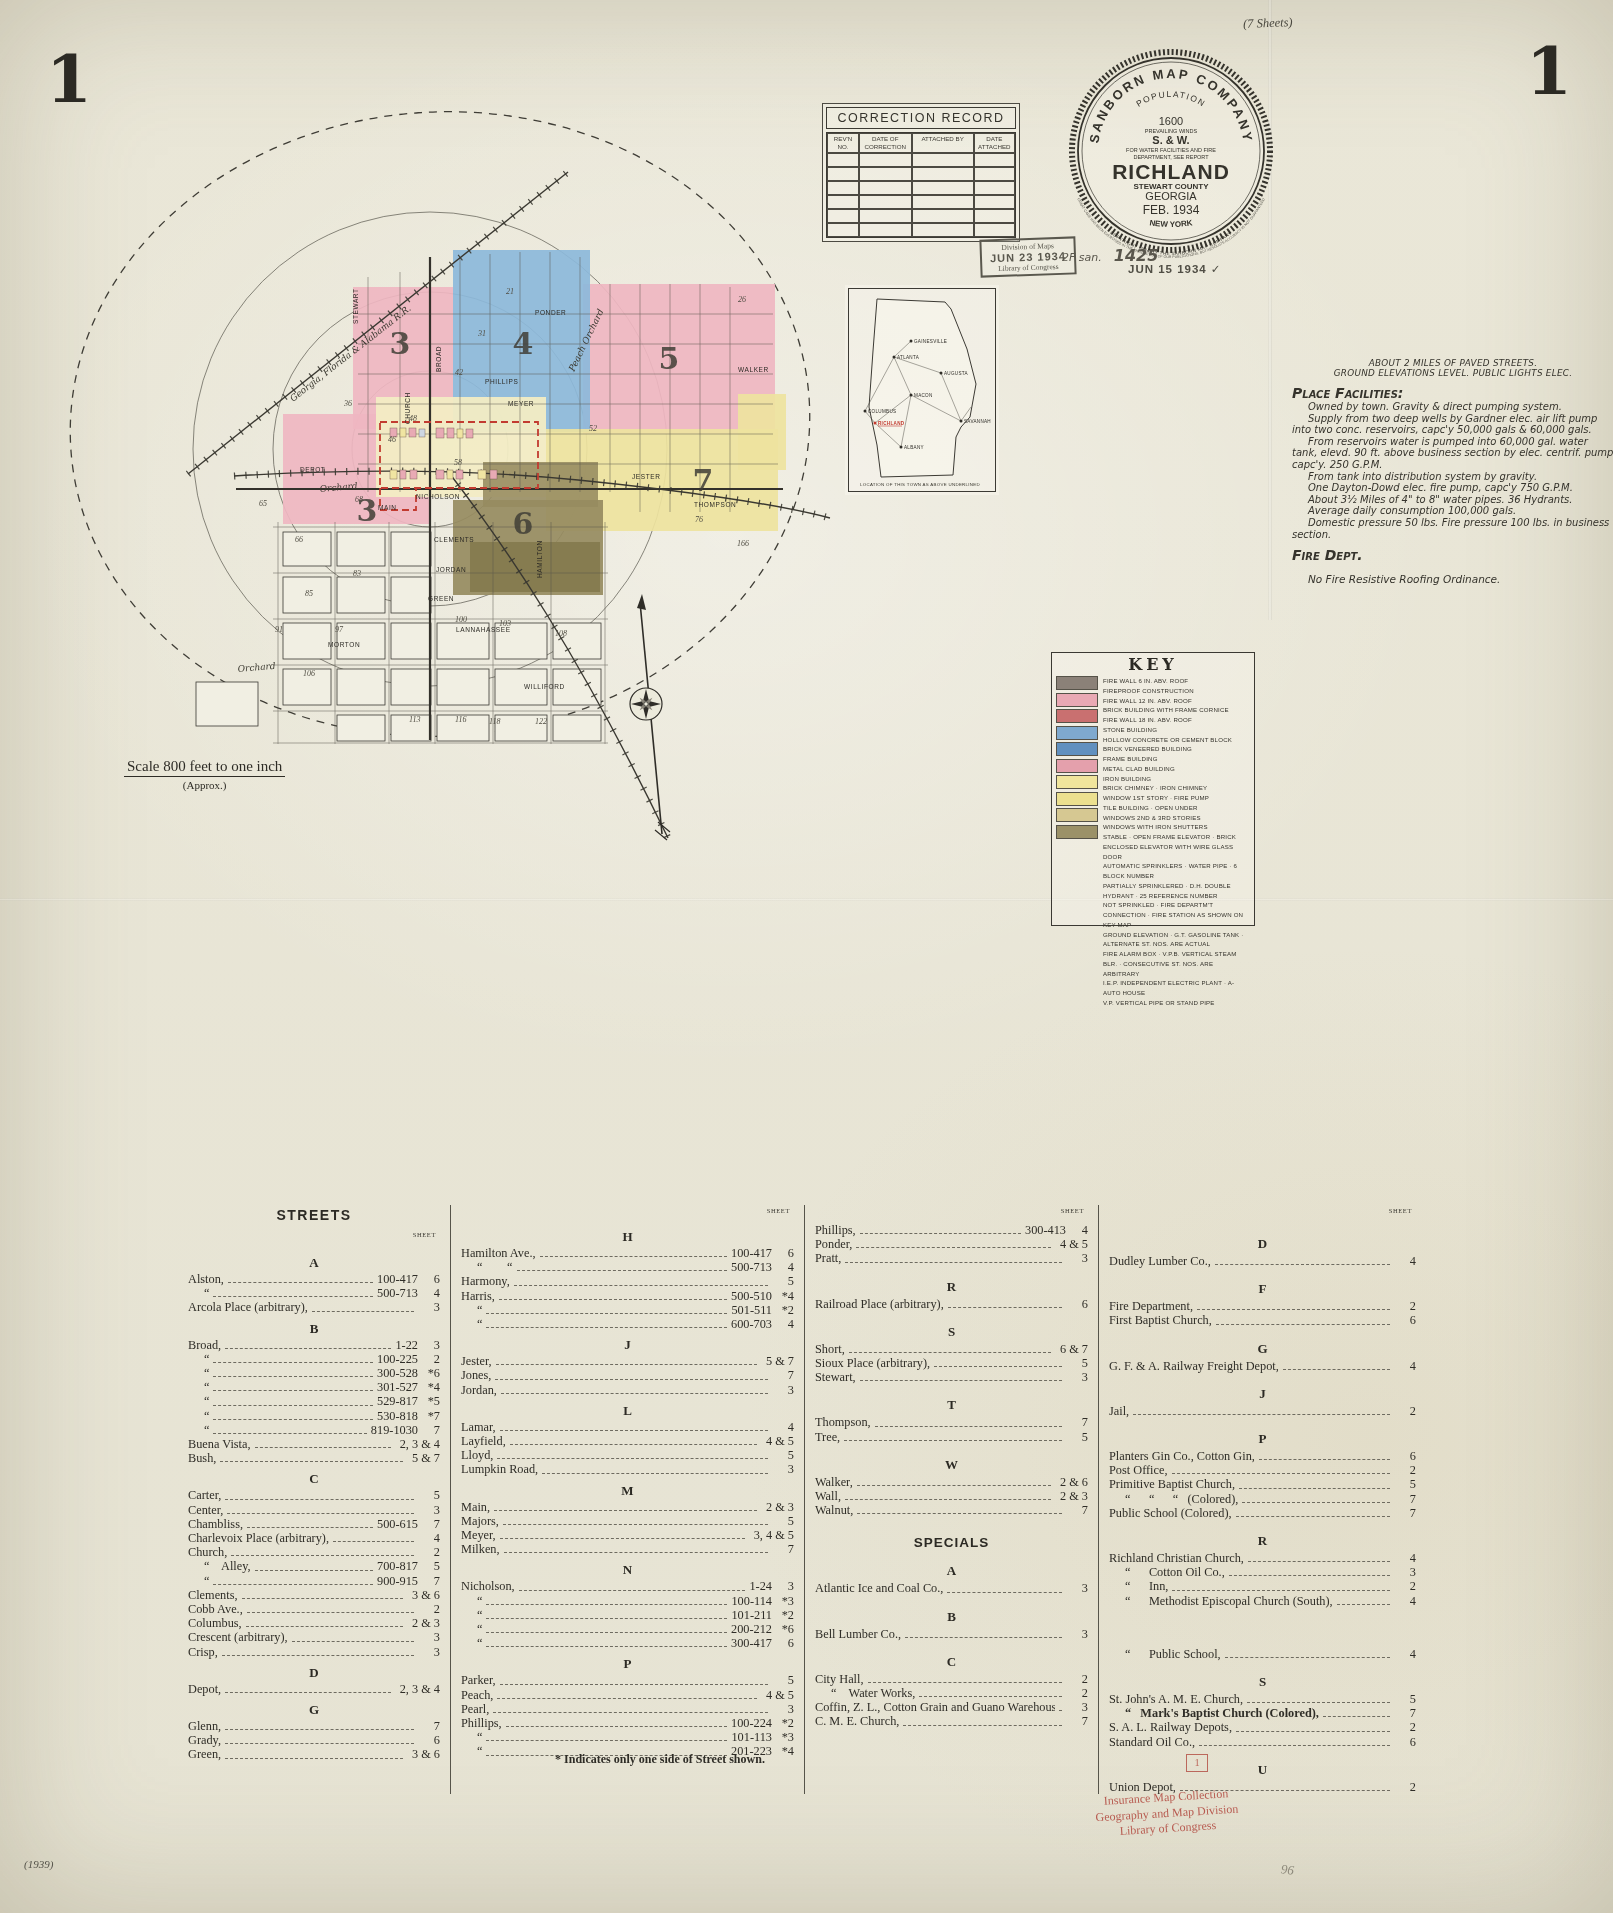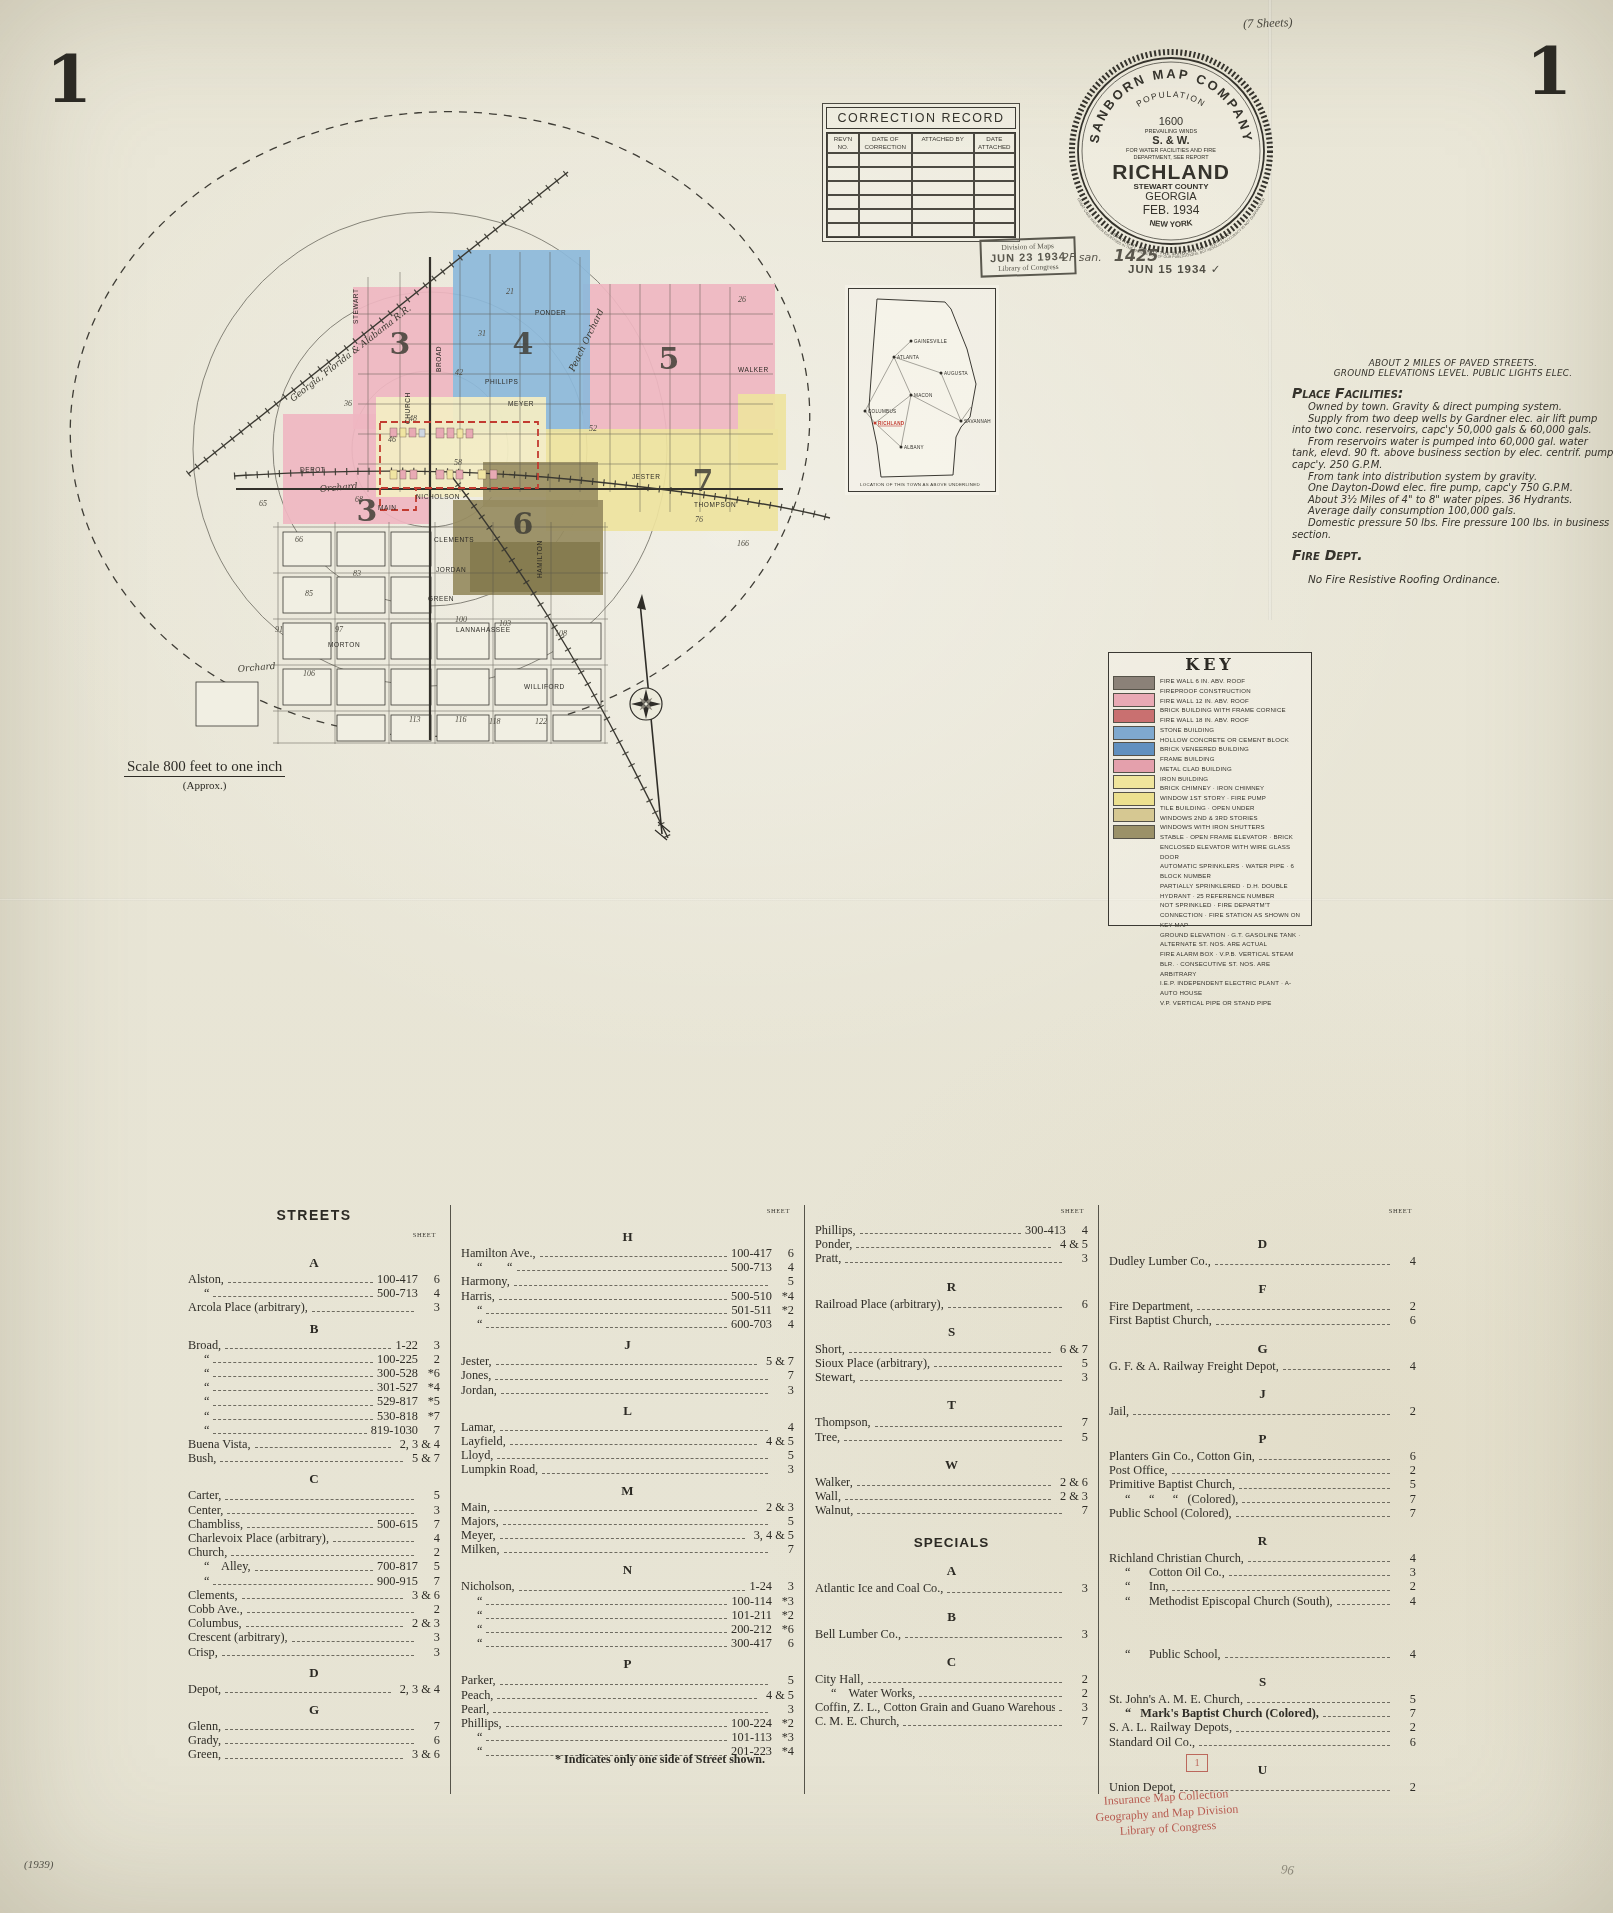--- a/index.html
+++ b/index.html
@@ -43,21 +43,21 @@
   .inset-caption{font-size:4.4px;letter-spacing:.3px;fill:#3a382f;text-anchor:middle;font-family:"Liberation Sans",sans-serif;}
   .inset-city{font-size:4.6px;letter-spacing:.3px;fill:#2f2d28;font-family:"Liberation Sans",sans-serif;}
   .inset-city.hl{fill:#c23b30;font-weight:bold;}
 
   .report{position:absolute;left:1292px;top:358px;width:322px;color:#35332c;}
   .rpt-intro div{font-family:"DejaVu Sans",sans-serif;font-style:italic;font-size:8.8px;text-align:center;letter-spacing:.3px;}
   .rpt-title{font-family:"DejaVu Sans",sans-serif;font-style:italic;font-weight:bold;font-variant:small-caps;font-size:14px;margin-top:7px;}
   .rpt-p{font-family:"DejaVu Sans",sans-serif;font-style:italic;font-size:10px;line-height:1.16;text-indent:16px;margin:0;}
   .rpt-note{font-family:"DejaVu Sans",sans-serif;font-style:italic;font-size:10.5px;margin-top:10px;text-indent:16px;}
 
-  .key{position:absolute;left:1108px;top:652px;width:204px;height:274px;border:1.6px solid #3b3933;background:rgba(252,250,242,0.3);box-sizing:border-box;padding:2px 4px;}
+  .key{position:absolute;left:1051px;top:652px;width:204px;height:274px;border:1.6px solid #3b3933;background:rgba(252,250,242,0.3);box-sizing:border-box;padding:2px 4px;}
   .key-title{font-family:"DejaVu Serif",serif;font-weight:bold;font-size:16px;letter-spacing:4px;text-align:center;color:#2c2a24;}
   .key-body{display:flex;gap:5px;margin-top:2px;}
   .key-swatches{width:42px;flex:0 0 auto;}
   .key-sw{height:12px;margin-bottom:2.5px;border:0.6px solid #555248;}
   .key-lines{flex:1;}
   .key-line{font-family:"Liberation Sans",sans-serif;font-size:6.1px;line-height:1.6;letter-spacing:.2px;color:#35332c;}
 
   .map-svg{position:absolute;left:38px;top:72px;}
   .m-street{font:6.5px "Liberation Sans",sans-serif;fill:#2c2a25;letter-spacing:.6px;}
   .m-script{font:italic 9px "DejaVu Serif",serif;fill:#3a382f;}

